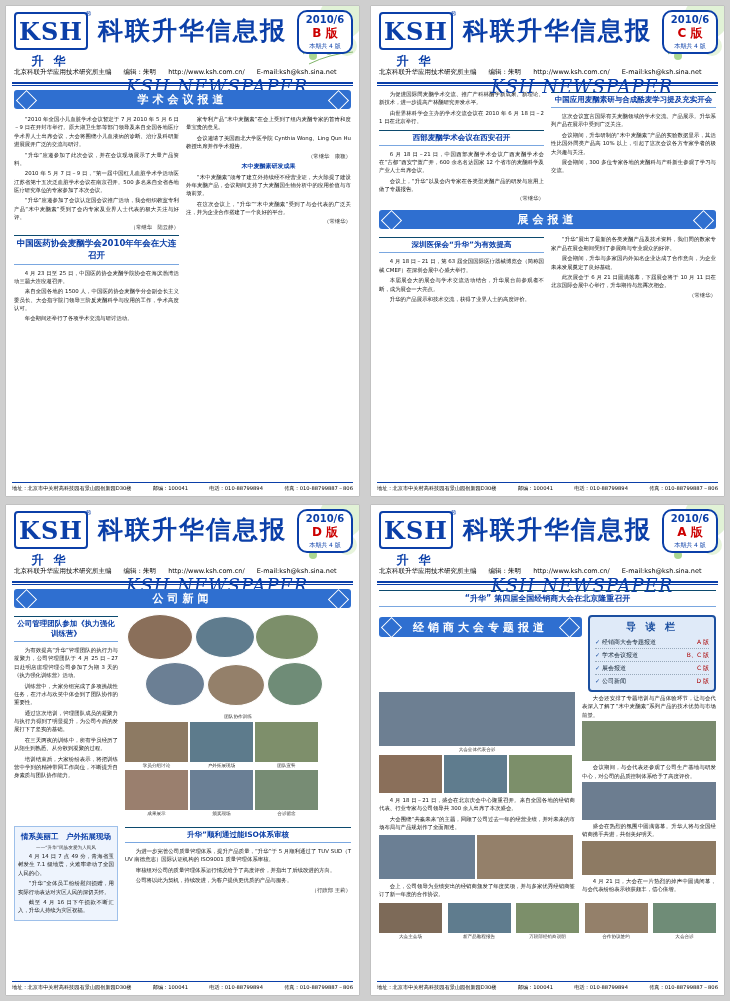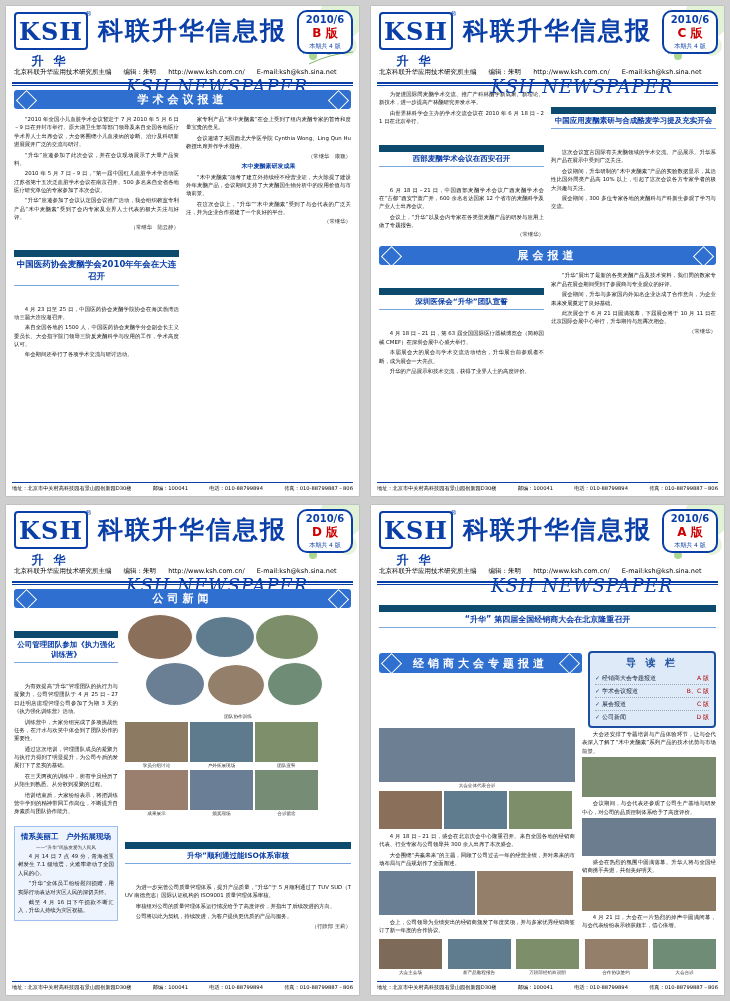--- a/index.html
+++ b/index.html
@@ -41,21 +41,21 @@
           display:flex;align-items:center;justify-content:center;position:relative;}
   .banner span{color:#fff;font-size:11px;font-weight:bold;letter-spacing:4px;}
   .banner:before,.banner:after{content:"";position:absolute;top:3px;width:13px;height:13px;border:1px solid #fff;transform:rotate(45deg);}
   .banner:before{left:5px;}
   .banner:after{right:5px;}
 
   
   .cols{display:flex;gap:7px;padding:0 8px;}
   .col{flex:1;}
   .art-title{text-align:center;font-size:8.5px;font-weight:bold;color:#0b3fa8;
-             border-top:7px solid #0c4a6e;border-bottom:1px solid #7aa7e0;padding:2px 0;margin:19px 0;}
+             border-top:1px solid #0c4a6e;border-bottom:1px solid #7aa7e0;padding:2px 0;margin:4px 0;}
   .art-title.small{font-size:7.5px;}
   p.body{font-size:5.4px;line-height:1.55;text-align:justify;margin:2px 0;color:#111;
          text-indent:2em;word-break:break-all;}
   p.sig{font-size:5.4px;text-align:right;margin:2px 0;color:#333;}
   .box{border:1px solid #9ec0ea;background:#eef4fd;padding:3px;margin:3px 0;}
 
   
   .footer{position:absolute;left:6px;right:6px;bottom:4px;}
   .footer .fr{border-top:1.5px solid #0b3fa8;padding-top:2px;display:flex;justify-content:space-between;font-size:5.2px;color:#000;}
 
@@ -207,21 +207,21 @@
         <p class="body">展会期间，300 多位专家各地的麦酗科与产科新生参观了学习与交流。</p>
       </div>
     </div>
 
     <div class="banner">
       <span>展会报道</span>
     </div>
 
     <div class="cols">
       <div class="col">
-        <div class="art-title small">深圳医保会“升华”团队宣誓</div>
+        <div class="art-title small">深圳医保会“升华”为有效提高</div>
         <p class="body">4 月 18 日－21 日，第 63 届全国国际医疗器械博览会（简称国械 CMEF）在深圳会展中心盛大举行。</p>
         <p class="body">本届展会大的展会与学术交流活动结合，升华展台前参观者不断，成为展会一大亮点。</p>
         <p class="body">升华的产品展示和技术交流，获得了业界人士的高度评价。</p>
       </div>
       <div class="col">
         <p class="body">“升华”展出了最新的各类麦酗产品及技术资料，我们同的数家专家产品在展会期间受到了参展商与专业观众的好评。</p>
         <p class="body">展会期间，升华与多家国内外知名企业达成了合作意向，为企业未来发展奠定了良好基础。</p>
         <p class="body">此次展会于 6 月 21 日圆满落幕，下届展会将于 10 月 11 日在北京国际会展中心举行，升华期待与您再次相会。</p>
         <p class="sig">（常继华）</p>
       </div>

